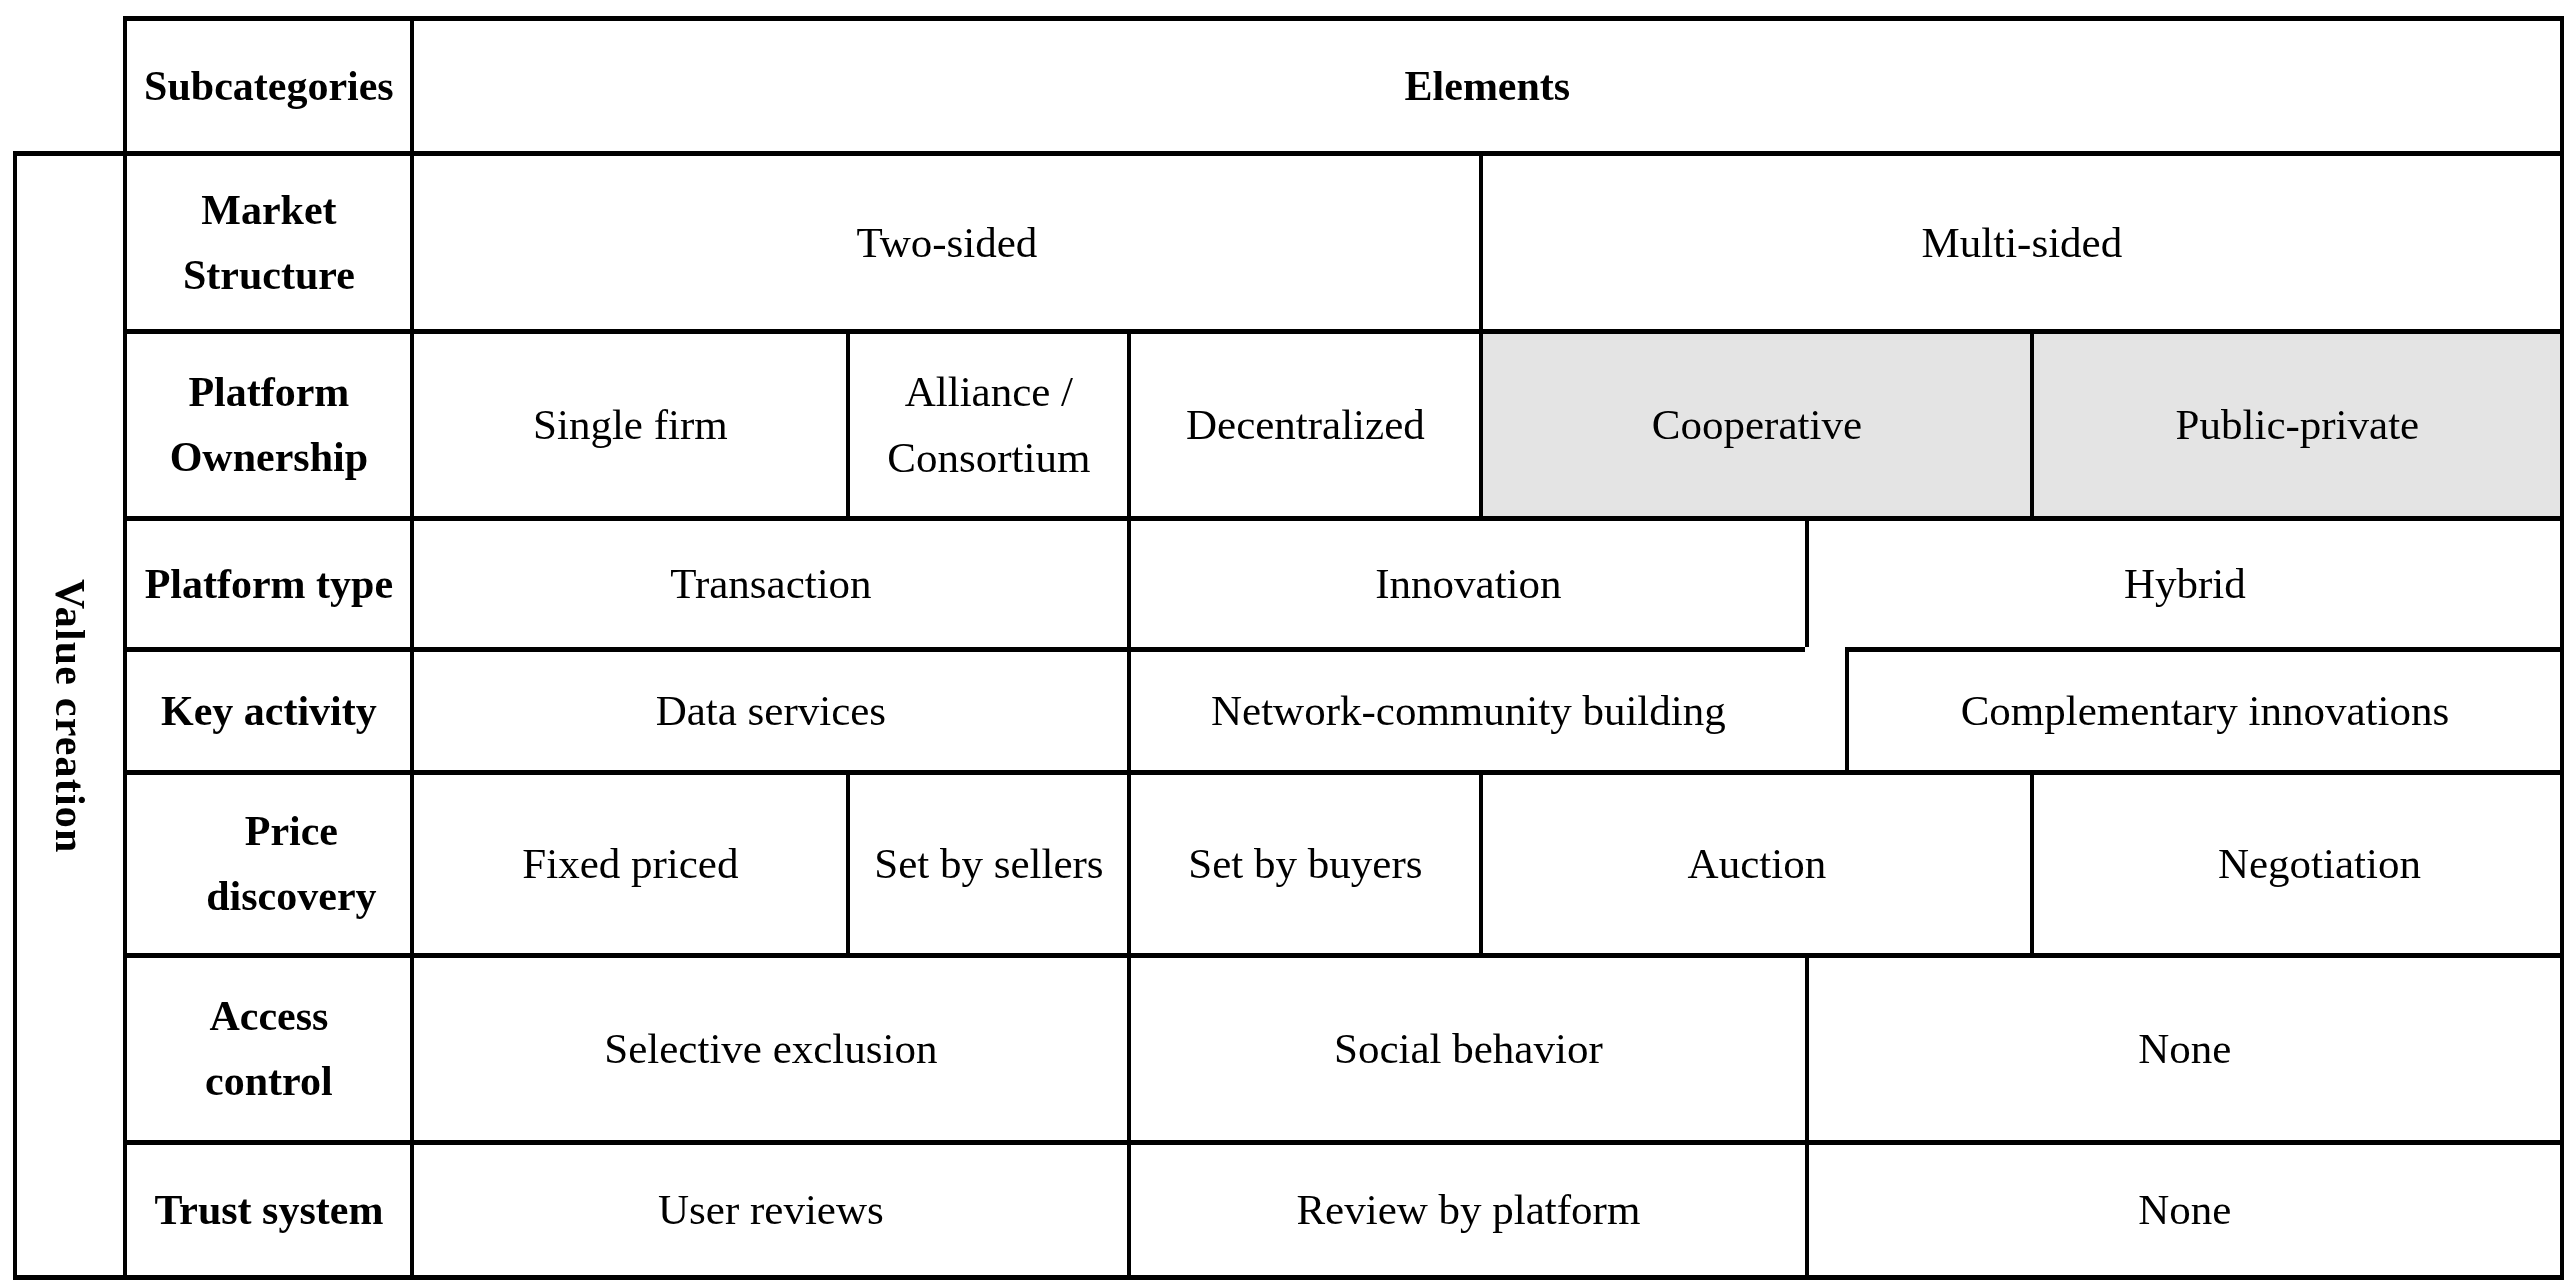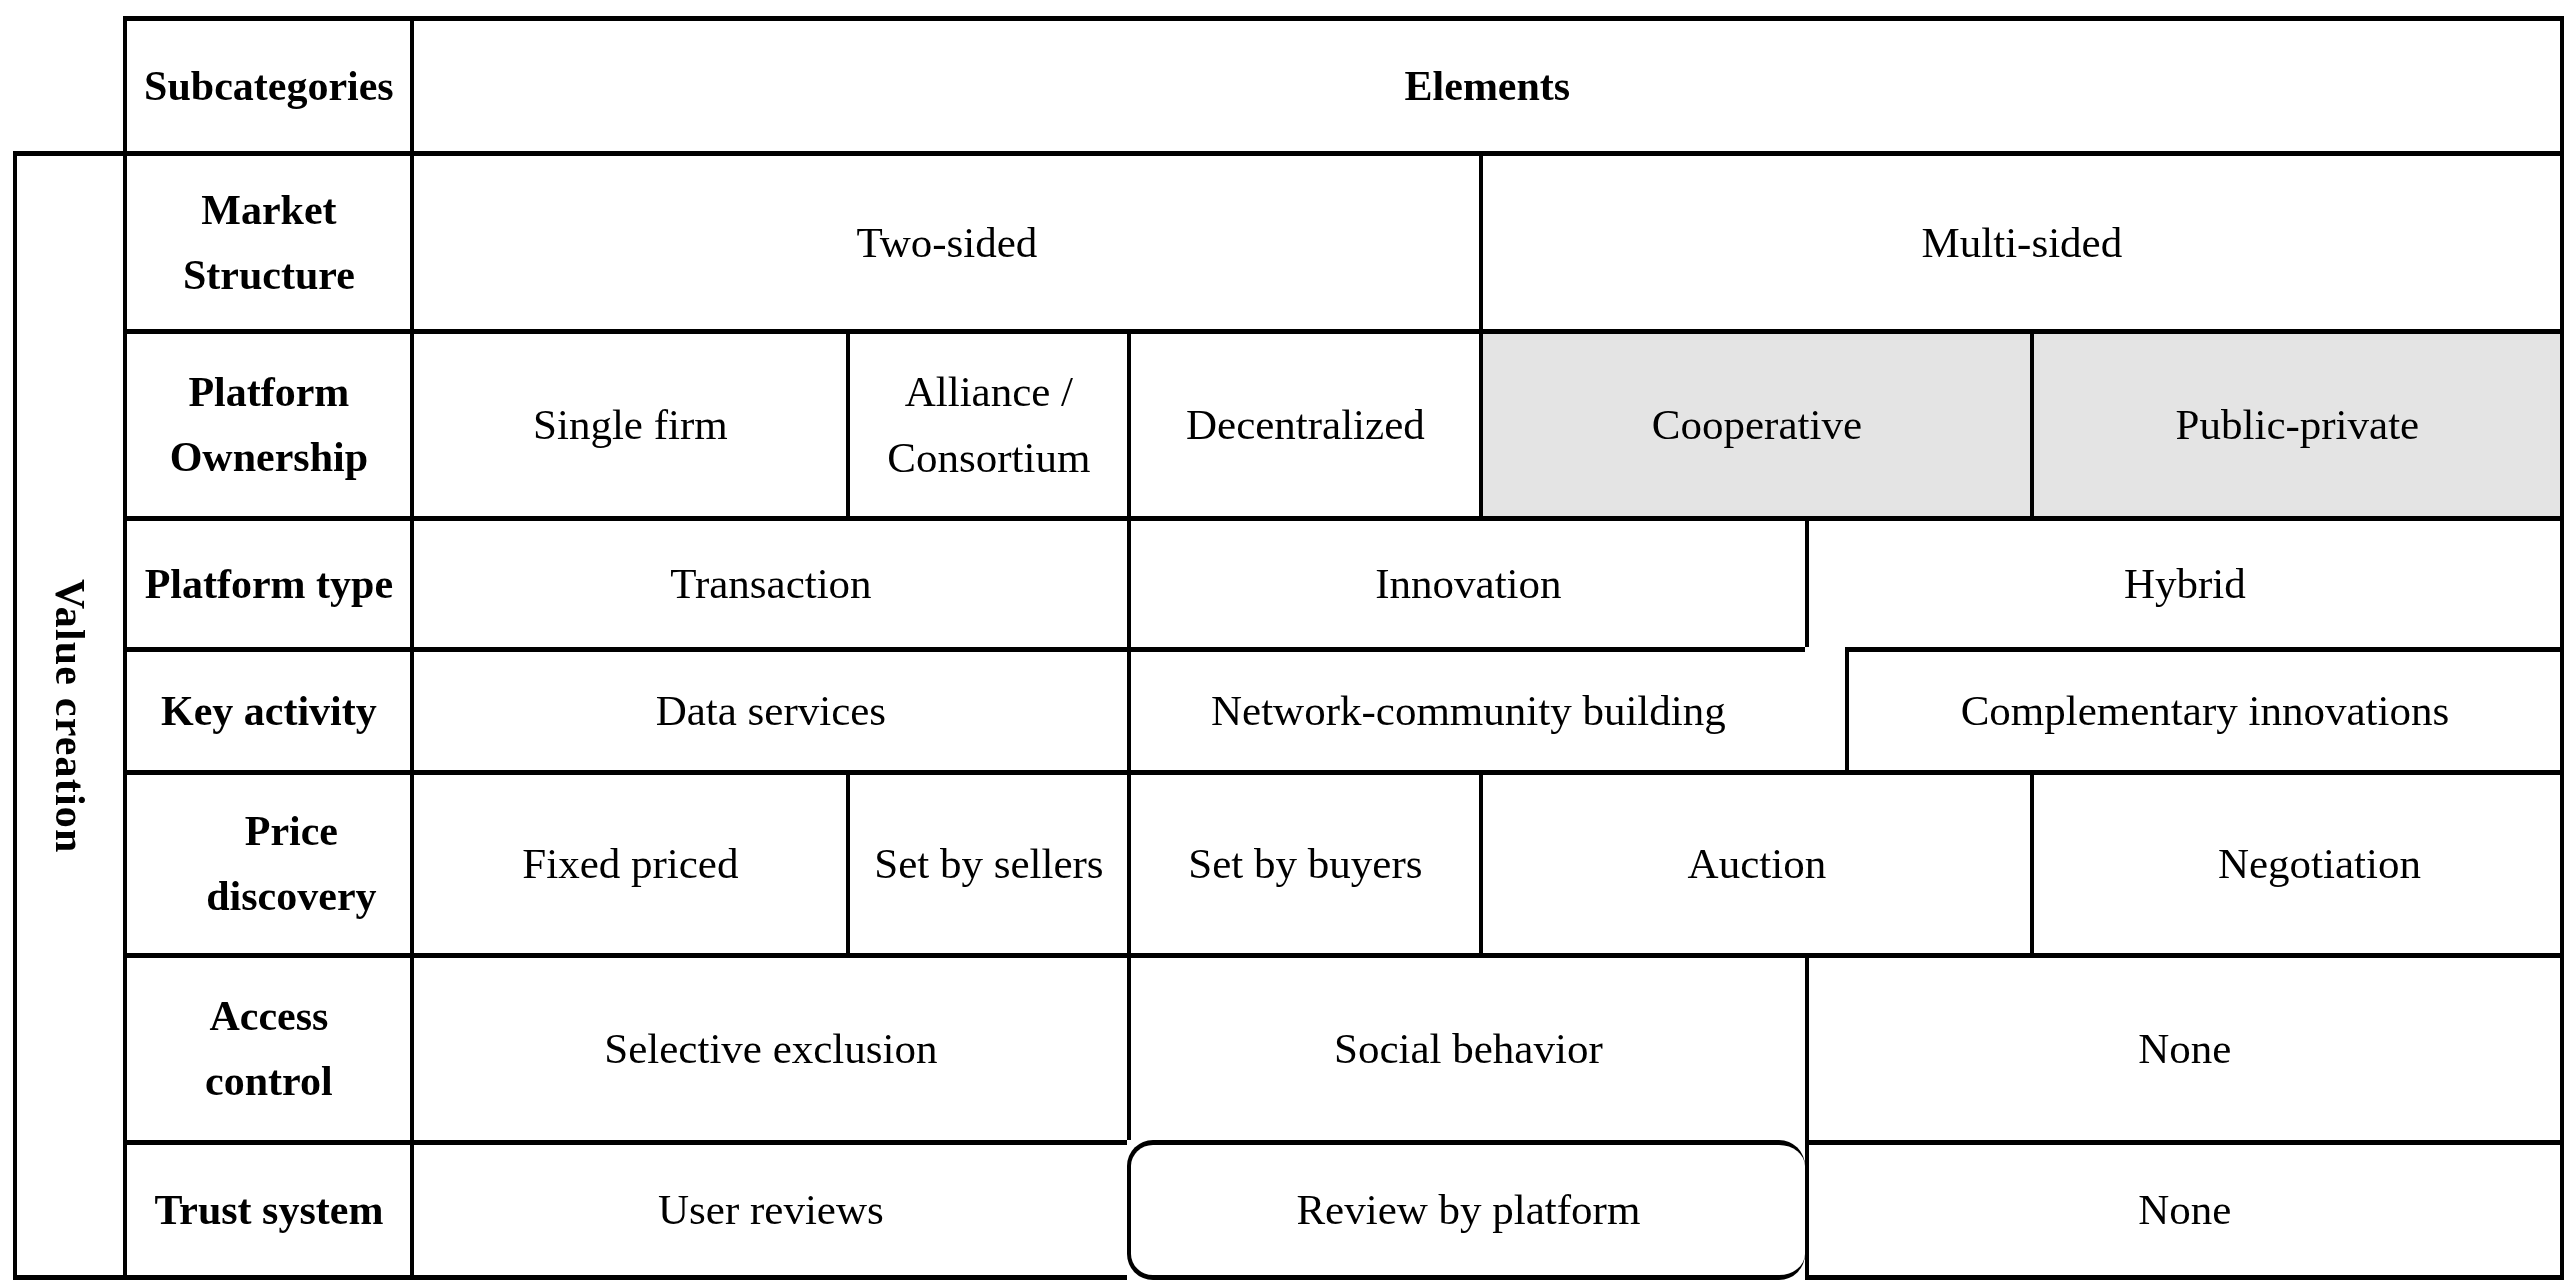--- a/index.html
+++ b/index.html
@@ -94,21 +94,21 @@
   .c-r6-c3    { grid-column: 6 / 8; grid-row: 6; }
   .c-r6-c4    { grid-column: 8 / 9; grid-row: 6; padding-left: 44px; }
 
   .c-r7-label { grid-column: 2 / 3; grid-row: 7; }
   .c-r7-c0    { grid-column: 3 / 5; grid-row: 7; }
   .c-r7-c1    { grid-column: 5 / 7; grid-row: 7; }
   .c-r7-c2    { grid-column: 7 / 9; grid-row: 7; }
 
   .c-r8-label { grid-column: 2 / 3; grid-row: 8; }
   .c-r8-c0    { grid-column: 3 / 5; grid-row: 8; }
-  .c-r8-c1    { grid-column: 5 / 7; grid-row: 8; border-radius: 26px; }
+  .c-r8-c1    { grid-column: 5 / 7; grid-row: 8; }
   .c-r8-c2    { grid-column: 7 / 9; grid-row: 8; }
 </style>
 </head>
 <body>
 
 <div class="canvas">
   <div class="grid">
 
     <div class="cell spacer c-spacer"></div>
     <div class="cell lbl c-subcats">Subcategories</div>

